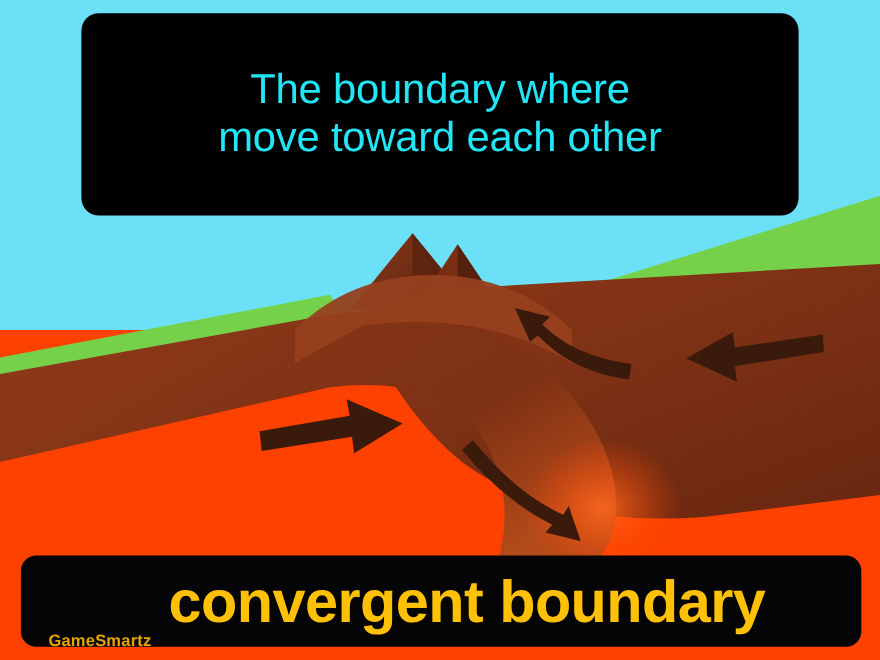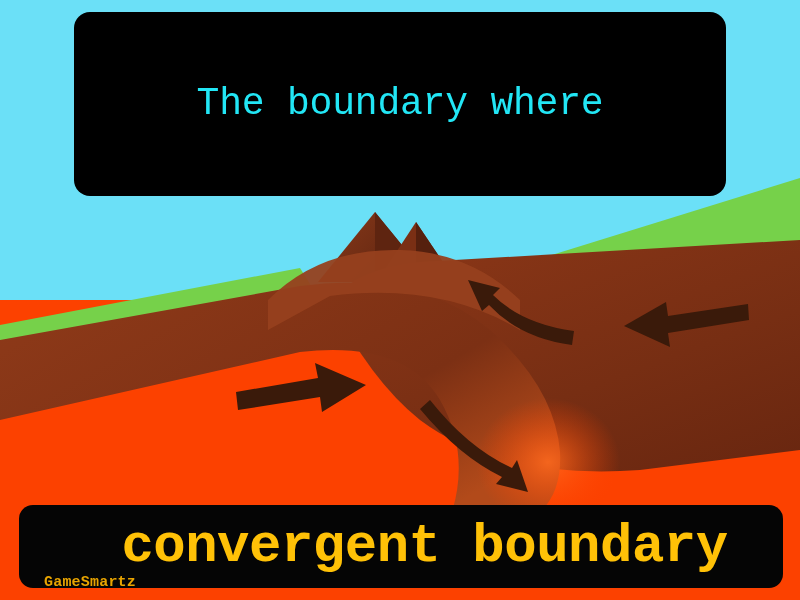--- a/index.html
+++ b/index.html
@@ -5,21 +5,21 @@
   html, body {
     margin: 0;
     padding: 0;
     background: #ffffff;
   }
   #stage {
     position: relative;
     width: 800px;
     height: 600px;
     overflow: hidden;
-    font-family: Liberation Mono, monospace;
+    font-family: Liberation Sans, sans-serif;
     background: #404040;
   }
 
   
   #illustration {
     position: absolute;
     left: 0; top: 0;
     width: 800px;
     height: 600px;
   }
@@ -152,20 +152,21 @@
                Q522,324 574,331 Z"></path>
 
       <path d="M430,400 Q468,448 512,468 L517,460 L528,492 L496,484 L502,477
                Q459,456 420,409 Z"></path>
     </g>
   </svg>
 
   <div id="definition-card">
     <div id="definition-text">
       <span class="ln">The boundary where</span>
+      <span class="ln">move toward each other</span>
     </div>
   </div>
 
   <div id="term-bar">
     <div id="term-text">convergent boundary</div>
   </div>
 
   <div id="watermark">GameSmartz</div>
 
 </div>

